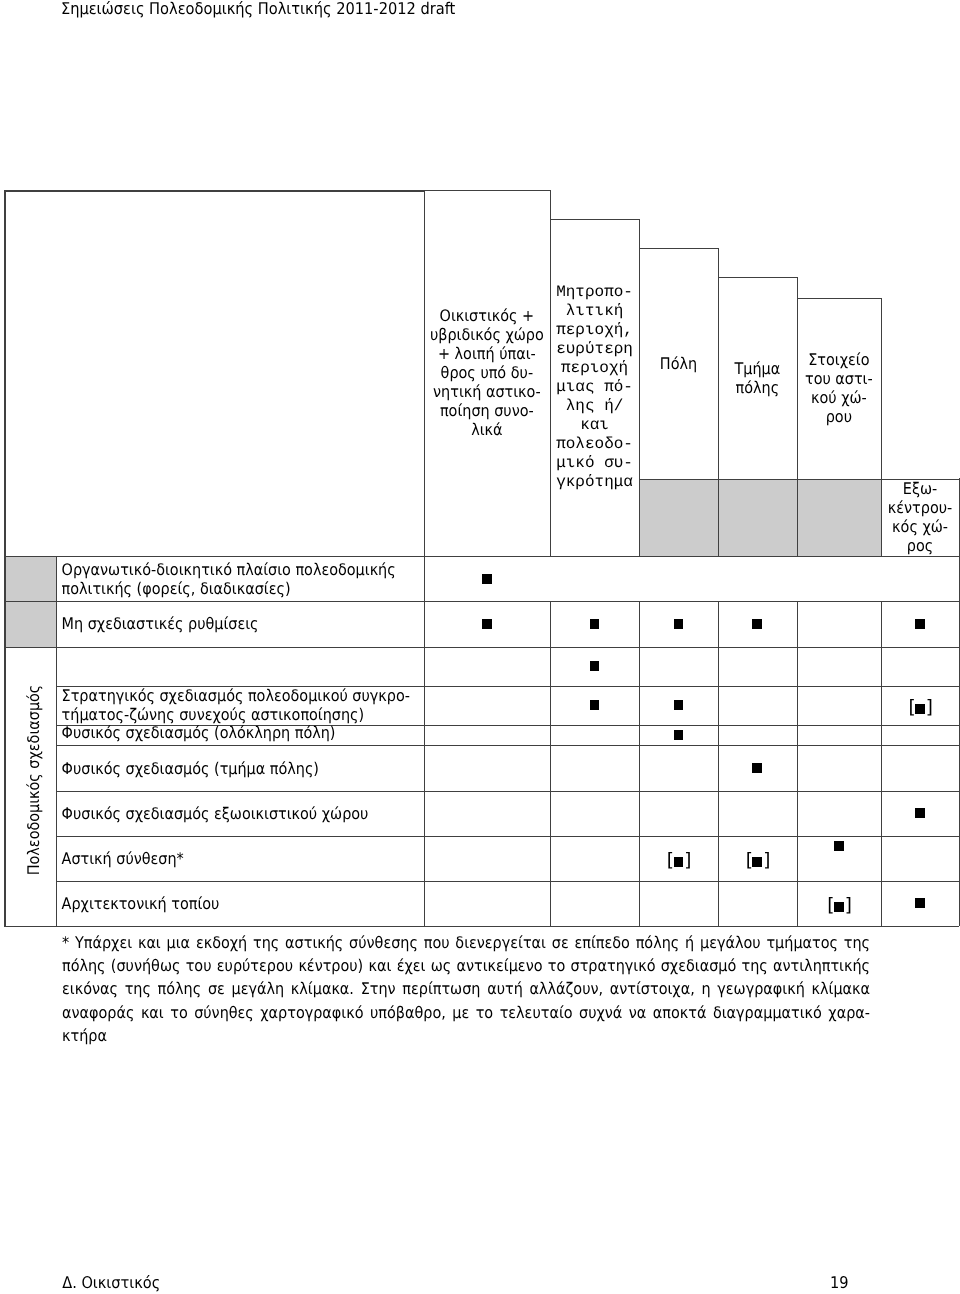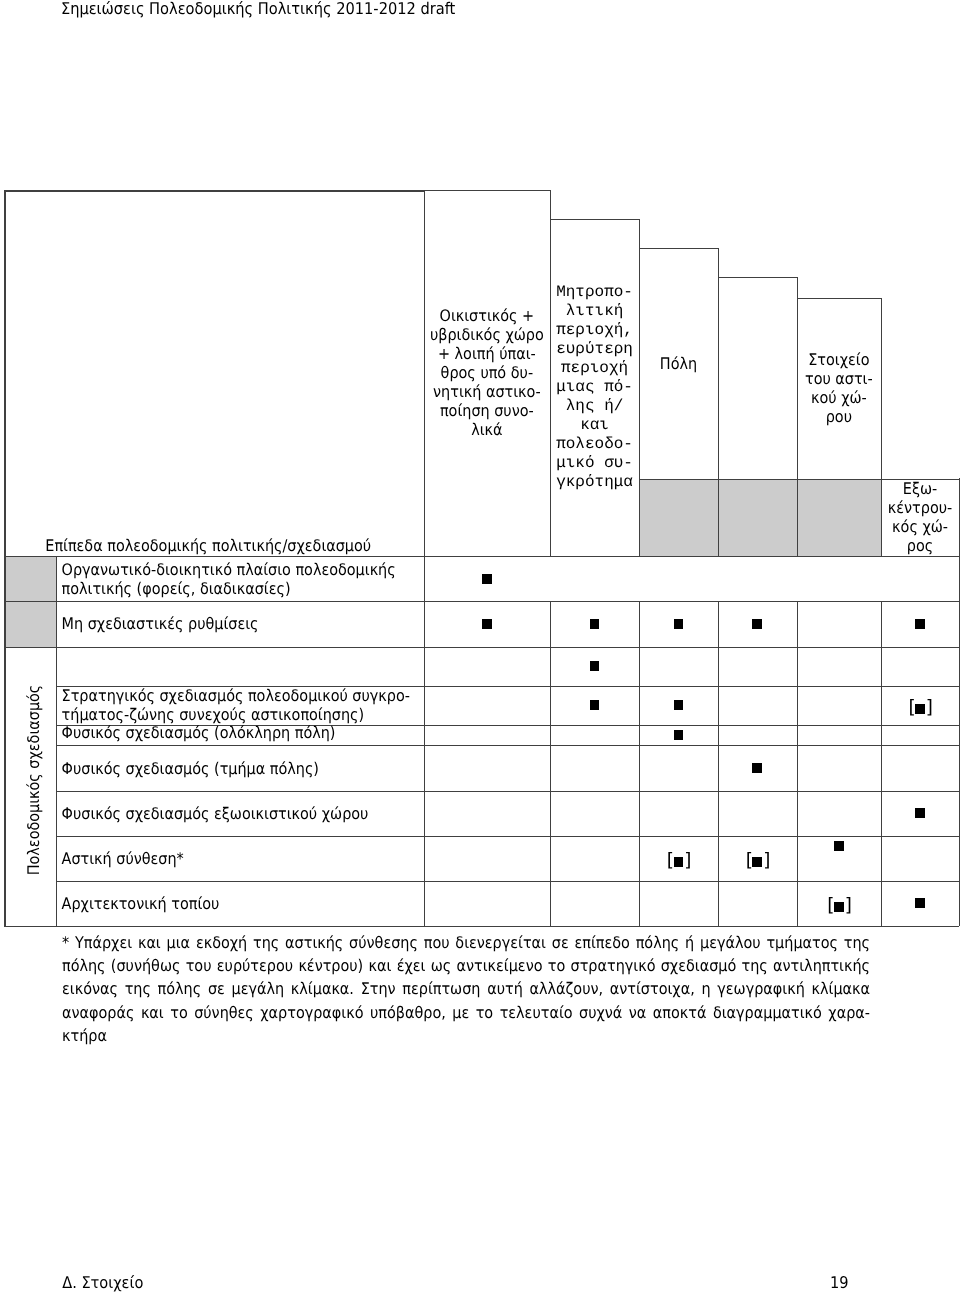--- a/index.html
+++ b/index.html
@@ -85,27 +85,29 @@
       <div class="ln lnv" style="left: 876.8px; top: 411.4px; height: 324.4px; width: 1px;"></div>
       <div class="cell ctr colhead" style="left: 419.8px; top: 0px; width: 126.1px; height: 365.8px;">
         <span>Οικιστικός + υβριδικός χώρο + λοιπή ύπαι­θρος υπό δυ­νητική αστικο­ποίηση  συνο­λικά</span>
       </div>
       <div class="cell ctr colhead" style="left: 545.9px; top: 29.4px; width: 89.3px; height: 336.4px; font-family: Liberation Mono, monospace;">
         <span>Μητροπο­λιτική πε­ριοχή, ευρύτερη περιοχή μιας πό­λης ή/και πολεοδο­μικό συ­γκρότημα</span>
       </div>
       <div class="cell ctr colhead" style="left: 635.2px; top: 58.4px; width: 78.6px; height: 230.1px;">
         <span>Πόλη</span>
       </div>
+      <div class="cell ctr colhead" style="left: 713.8px; top: 87.4px; width: 79.1px; height: 201.1px;">
+        <span>Τμήμα πόλης</span>
+      </div>
       <div class="cell ctr colhead" style="left: 792.9px; top: 107.5px; width: 83.9px; height: 181px;">
         <span>Στοιχείο του αστι­κού χώ­ρου</span>
       </div>
       <div class="cell ctr colhead" style="left: 876.8px; top: 288.5px; width: 78.5px; height: 77.3px;">
         <span>Εξω­κέντρου­κός χώ­ρος</span>
       </div>
-      <div class="levels-label" style="left: 41.3px; top: 345.6px;">Επίπεδα πολεοδομικής πολιτικής/σχεδιασμού</div>
       <div class="sidelabel" style="width: 240px; height: 20px; line-height: 20px; text-align: center; left: -90.2px; top: 580.2px; transform-origin: 50% 50%; transform: rotate(-90deg);">Πολεοδομικός σχεδιασμός</div>
       <div class="rowlabel" style="left: 57.6px; top: 369.5px; width: 355.4px;"><span>Οργανωτικό-διοικητικό πλαίσιο πολεοδομικής πολιτικής (φορείς, διαδικασίες)</span></div>
       <div class="mark" style="left: 419.8px; width: 126.1px; top: 383.55px;"><span class="sq"></span></div>
       <div class="rowlabel" style="left: 57.6px; top: 424.4px; width: 355.4px;"><span>Μη σχεδιαστικές ρυθμίσεις</span></div>
       <div class="mark" style="left: 419.8px; width: 126.1px; top: 429.1px;"><span class="sq"></span></div>
       <div class="mark" style="left: 545.9px; width: 89.3px; top: 429.1px;"><span class="sq"></span></div>
       <div class="mark" style="left: 635.2px; width: 78.6px; top: 429.1px;"><span class="sq"></span></div>
       <div class="mark" style="left: 713.8px; width: 79.1px; top: 429.1px;"><span class="sq"></span></div>
       <div class="mark" style="left: 876.8px; width: 78.5px; top: 429.1px;"><span class="sq"></span></div>
       <div class="mark" style="left: 545.9px; width: 89.3px; top: 471.3px;"><span class="sq"></span></div>
@@ -123,15 +125,15 @@
       <div class="mark" style="left: 635.2px; width: 78.6px; top: 663.4px;"><span class="brk">[</span><span class="sq"></span><span class="brk">]</span></div>
       <div class="mark" style="left: 713.8px; width: 79.1px; top: 663.4px;"><span class="brk">[</span><span class="sq"></span><span class="brk">]</span></div>
       <div class="mark" style="left: 792.9px; width: 83.9px; top: 650.5px;"><span class="sq"></span></div>
       <div class="rowlabel" style="left: 57.6px; top: 703.8px; width: 355.4px;"><span>Αρχιτεκτονική τοπίου</span></div>
       <div class="mark" style="left: 792.9px; width: 83.9px; top: 708.2px;"><span class="brk">[</span><span class="sq"></span><span class="brk">]</span></div>
       <div class="mark" style="left: 876.8px; width: 78.5px; top: 708.2px;"><span class="sq"></span></div>
     </div>
 
   <p class="note">* Υπάρχει και μια εκδοχή της αστικής σύνθεσης που διενεργείται σε επίπεδο πόλης ή μεγάλου τμήματος της πόλης (συνήθως του ευρύτερου κέντρου) και έχει ως αντικείμενο το στρατηγικό σχεδιασμό της αντιληπτικής εικόνας της πόλης σε μεγάλη κλίμακα. Στην περίπτωση αυτή αλλάζουν, αντίστοιχα, η γεωγραφική κλίμακα αναφοράς και το σύνηθες χαρτογραφικό υπόβαθρο, με το τελευταίο συχνά να αποκτά διαγραμματικό χαρα­κτήρα</p>
 
-  <div class="doc-footer">Δ. Στοιχείο</div>
+  <div class="doc-footer">Δ. Οικιστικός</div>
   <div class="page-num">19</div>
 </div>
 
 </body></html>

